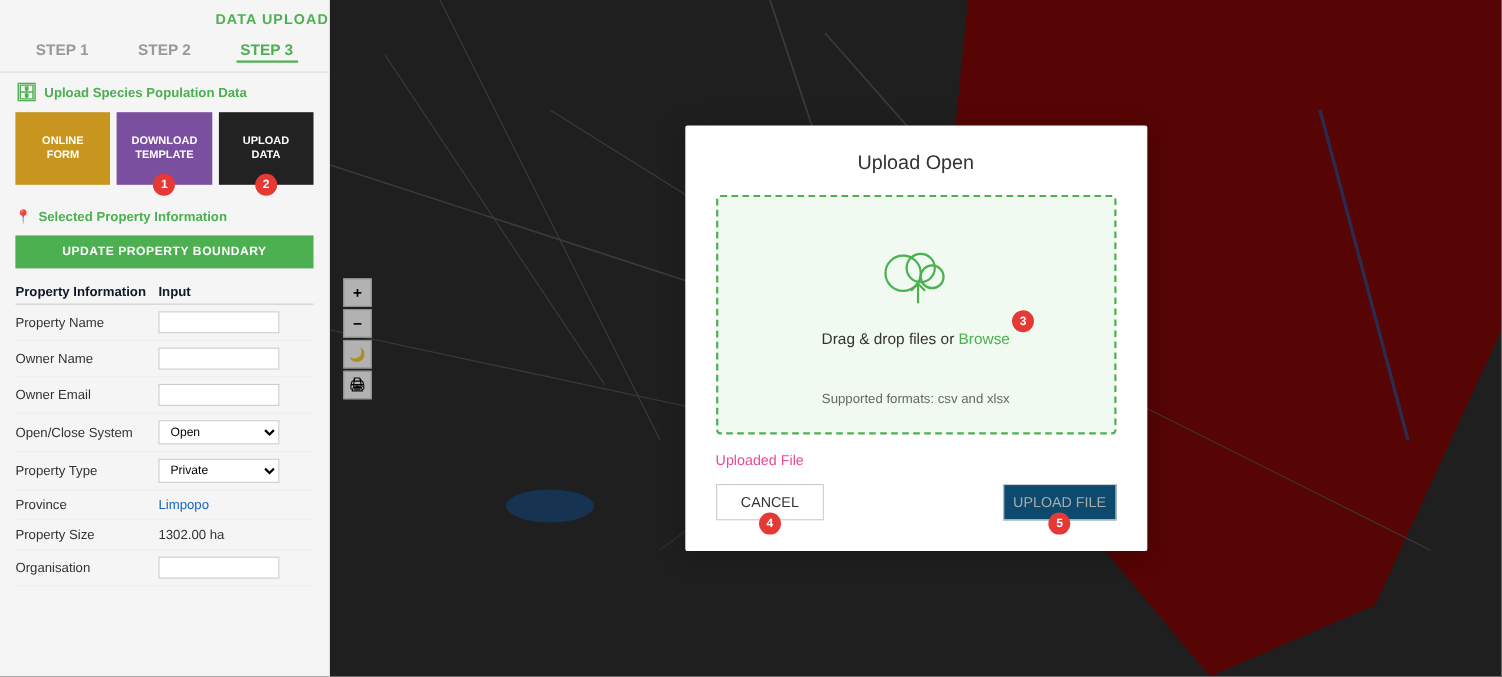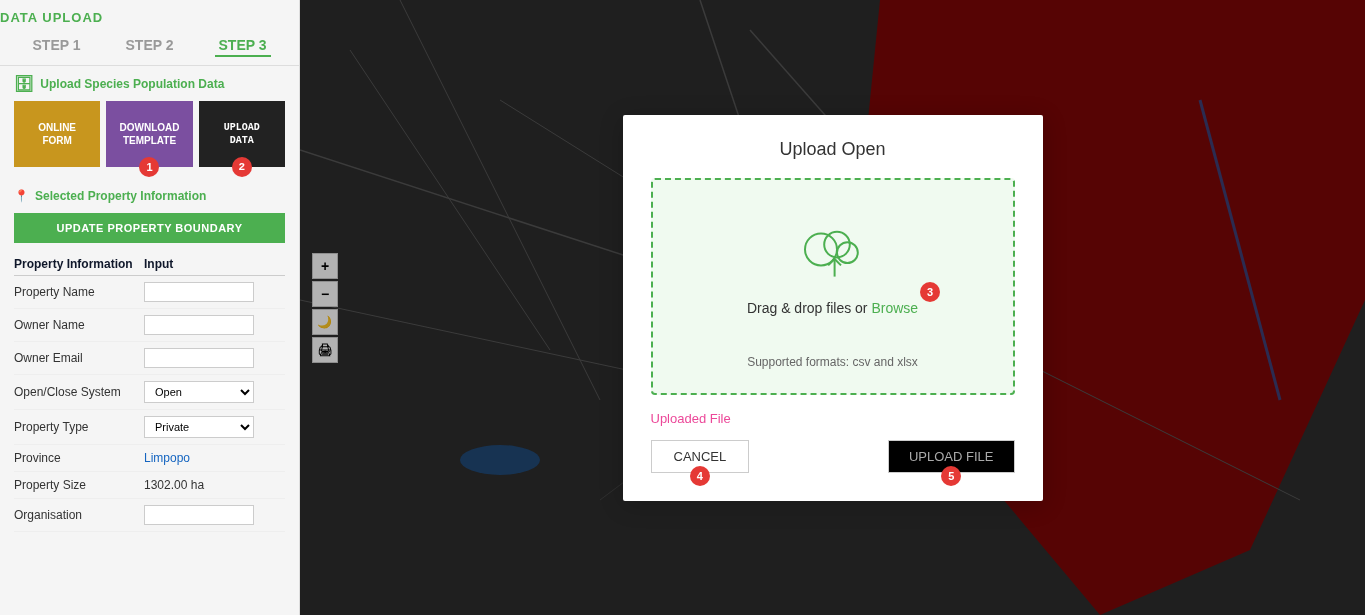--- a/index.html
+++ b/index.html
@@ -11,21 +11,21 @@
       min-width: 300px;
       height: 615px;
       background: #f5f5f5;
       border-right: 1px solid #ddd;
       display: flex;
       flex-direction: column;
       overflow: hidden;
     }
 
     .sidebar-header {
-      text-align: left;
+      text-align: right;
       padding: 10px 0 6px;
       color: #4caf50;
       font-size: 13px;
       font-weight: bold;
       letter-spacing: 1px;
     }
 
     .steps-row {
       display: flex;
       justify-content: space-around;
@@ -98,21 +98,20 @@
       color: white;
       border: none;
       padding: 20px 6px;
       font-size: 10px;
       font-weight: bold;
       cursor: pointer;
       flex: 1;
       text-align: center;
       line-height: 1.3;
       position: relative;
-      font-family: Liberation Mono, monospace;
     }
 
     .badge {
       position: absolute;
       bottom: -10px;
       left: 50%;
       transform: translateX(-50%);
       background: #e53935;
       color: white;
       border-radius: 50%;
@@ -333,23 +332,23 @@
       background: white;
       color: #333;
       padding: 8px 22px;
       font-size: 13px;
       cursor: pointer;
       position: relative;
     }
 
     .btn-upload-file {
       border: 1px solid #ccc;
-      background: #000000;
+      background: #0c4a6e;
       color: #aaa;
-      padding: 8px 20px;
+      padding: 8px 8px;
       font-size: 13px;
       cursor: pointer;
       position: relative;
     }
 
     .btn-badge {
       position: absolute;
       bottom: -14px;
       left: 50%;
       transform: translateX(-50%);

